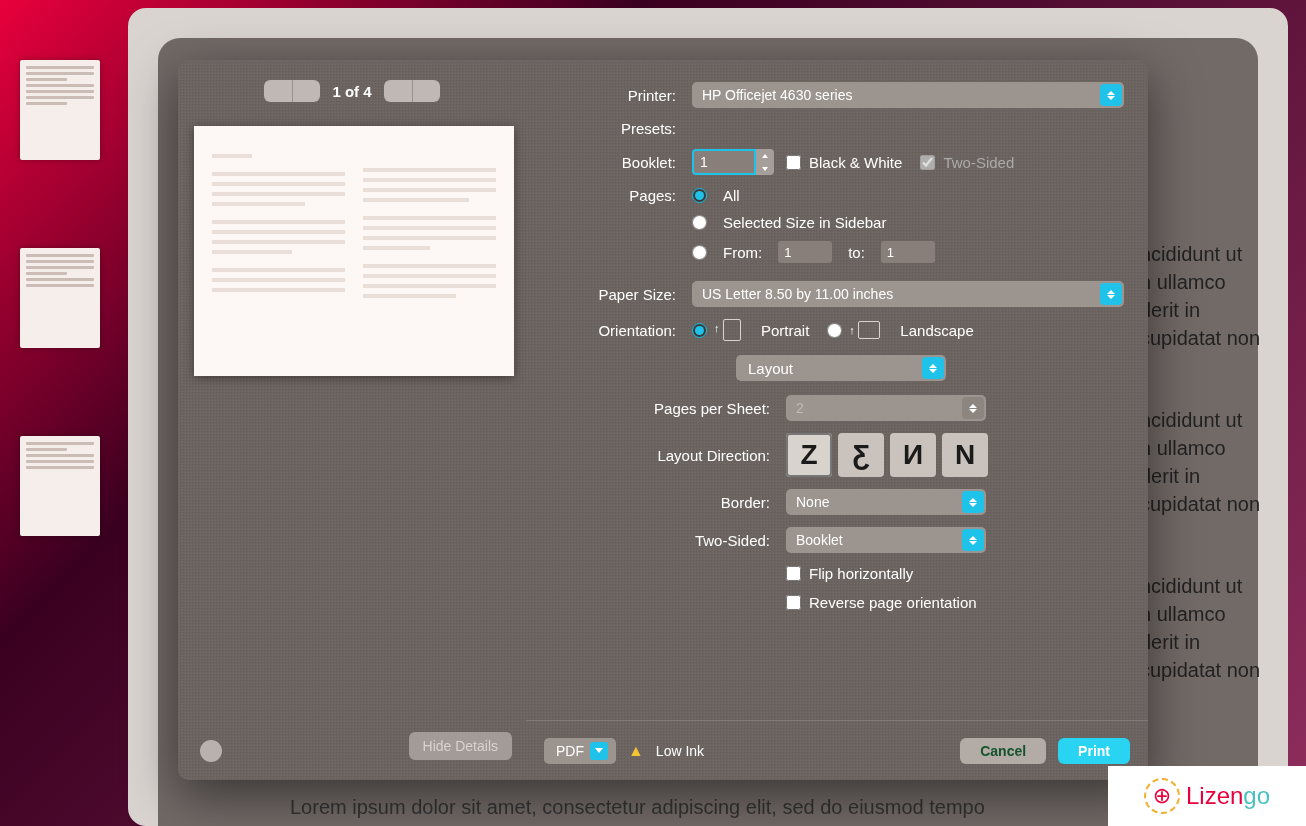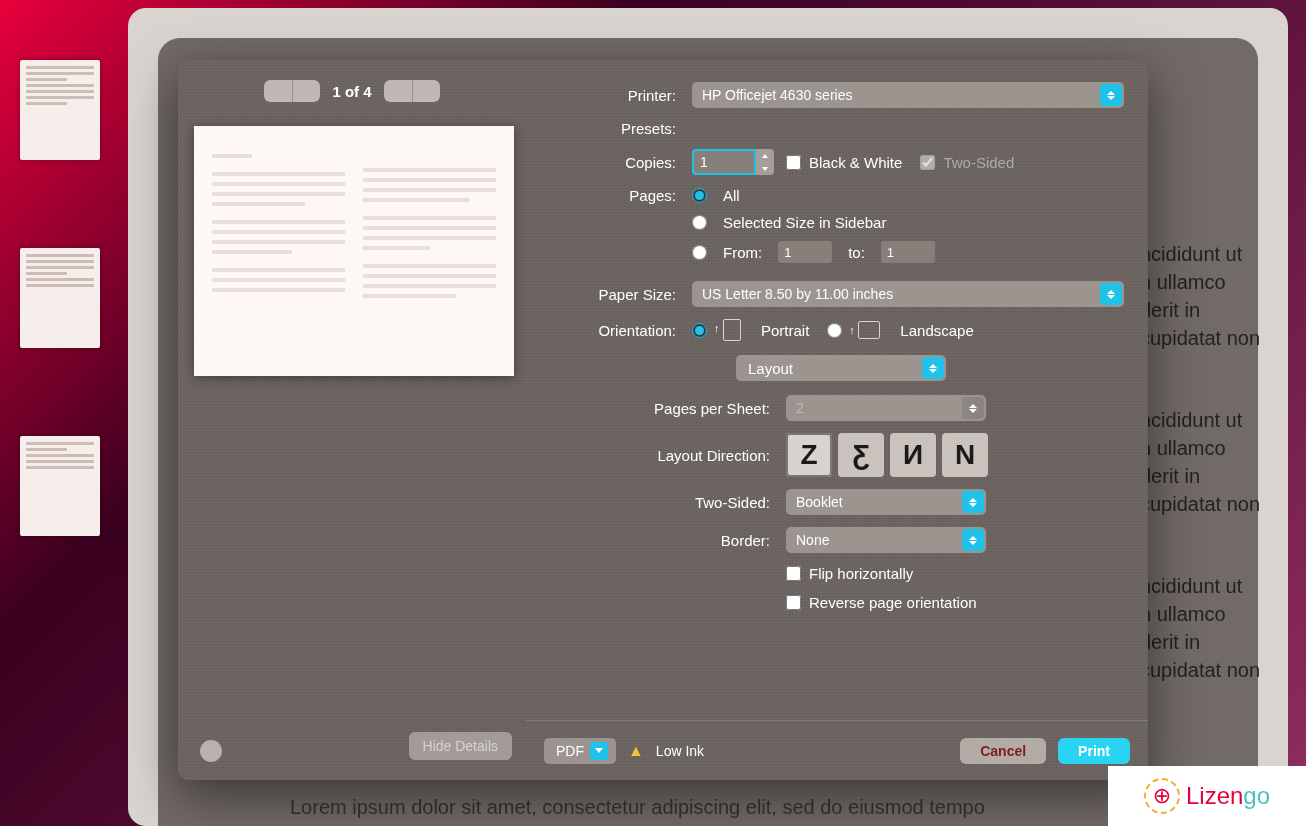--- a/index.html
+++ b/index.html
@@ -236,21 +236,21 @@
 .ink-text { color: #fff; font-size: 14px; }
 .spacer { flex: 1; }
 .btn {
   padding: 5px 20px;
   border-radius: 6px;
   border: none;
   font-size: 14px;
   font-weight: 600;
   cursor: pointer;
 }
-.btn.cancel { background: #b2aba6; color: #7f1d1d; }
+.btn.cancel { background: #b2aba6; color: #14532d; }
 .btn.print { background: #29d3f2; color: #fff; }
 
 .watermark {
   position: absolute;
   right: 0; bottom: 0;
   width: 198px; height: 60px;
   background: #fff;
   display: flex; align-items: center; justify-content: center;
   gap: 6px;
   font-size: 24px; font-weight: 500;
@@ -361,21 +361,21 @@
       <div class="lab">Printer:</div>
       <div class="select">
           <span>HP Officejet 4630 series</span>
           <span class="caret"></span>
         </div>
     </div>
     <div class="row">
       <div class="lab">Presets:</div>
     </div>
     <div class="row">
-      <div class="lab">Copies:</div>
+      <div class="lab">Booklet:</div>
       <input class="copies-input" value="1" style="">
       <div class="stepper">
           <div></div>
           <div></div>
         </div>
       <div style="width:12px"></div>
       <input type="checkbox" class="chk" style="">
       <span class="chk-label">Black &amp; White</span>
       <input type="checkbox" class="chk" checked="" disabled="" style="">
       <span class="chk-label disabled">Two-Sided</span>
@@ -439,30 +439,30 @@
     <div class="row">
       <div class="lab" style="width:250px">Layout Direction:</div>
       <div class="layout-icons">
         <div class="li sel">Z</div>
         <div class="li">Ƹ</div>
         <div class="li">И</div>
         <div class="li">N</div>
       </div>
     </div>
     <div class="row">
+      <div class="lab" style="width:250px">Border:</div>
+      <div class="select wsm">
+          <span>None</span>
+          <span class="caret"></span>
+        </div>
+    </div>
+    <div class="row">
       <div class="lab" style="width:250px">Two-Sided:</div>
       <div class="select wsm">
           <span>Booklet</span>
-          <span class="caret"></span>
-        </div>
-    </div>
-    <div class="row">
-      <div class="lab" style="width:250px">Border:</div>
-      <div class="select wsm">
-          <span>None</span>
           <span class="caret"></span>
         </div>
     </div>
     <div class="row">
         <div class="lab" style="width:250px"></div>
       <input type="checkbox" class="chk" style="">
       <span>Flip horizontally</span>
     </div>
     <div class="row">
         <div class="lab" style="width:250px"></div>

